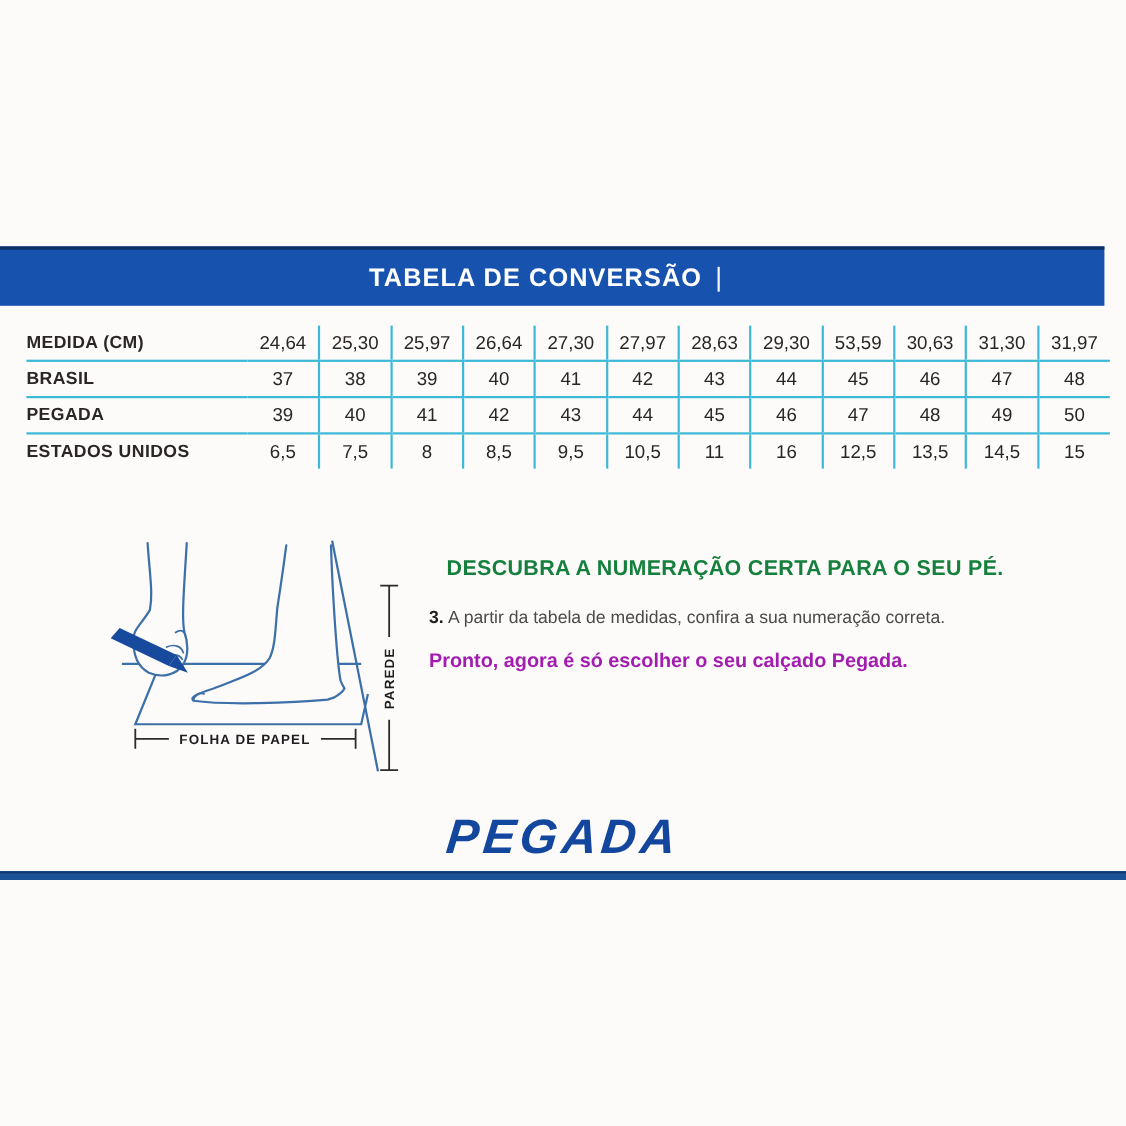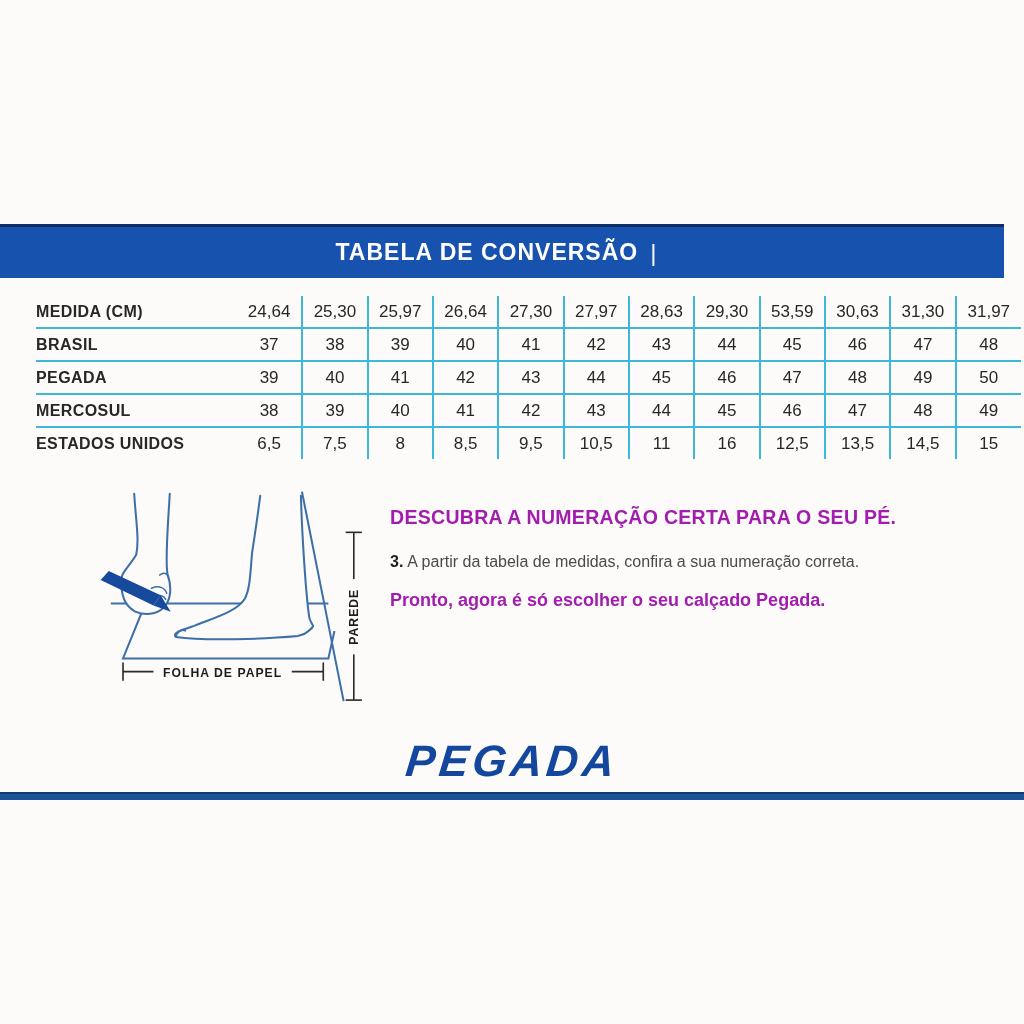--- a/index.html
+++ b/index.html
@@ -21,21 +21,21 @@
     border-top:3px solid #0e2f66;
     box-sizing:border-box;
     display:flex;align-items:center;justify-content:center;
     color:#ffffff;
   }
   .banner .title{font-weight:bold;font-size:23px;letter-spacing:1px;}
   .banner .sep{font-weight:300;font-size:24px;margin:0 12px;opacity:.95;}
   .banner .subtitle{font-weight:400;font-size:22px;letter-spacing:.5px;}
   
   .table-wrap{
-    position:absolute;left:36px;top:296px;width:985px;
+    position:absolute;left:24px;top:296px;width:985px;
   }
   table.conv{
     width:100%;border-collapse:collapse;table-layout:fixed;
   }
   table.conv td{
     height:31px;padding:0;vertical-align:middle;
     color:#2a2627;
   }
   td.label-cell{
     width:20.4%;
@@ -50,22 +50,22 @@
   tr.conv-row:not(:last-child) td{border-bottom:2px solid #3cb9d8;}
   
   .diagram{
     position:absolute;left:62px;top:483px;width:305px;height:240px;
   }
   
   .instructions{
     position:absolute;left:390px;top:506px;width:590px;
   }
   .instructions h2{
-    margin:0 0 24px 0;
-    font-size:19.5px;font-weight:bold;color:#a21caf;letter-spacing:.3px;
+    margin:0 0 24px 16px;
+    font-size:19.5px;font-weight:bold;color:#15803d;letter-spacing:.3px;
   }
   .step{
     font-size:16px;color:#4a4a4a;margin:0 0 15px 0;line-height:17px;
   }
   .step .num{font-weight:bold;color:#1f1f1f;margin-right:4px;}
   .closing{
     font-size:18px;font-weight:bold;color:#a21caf;margin-top:20px;
   }
   
   .logo{
@@ -140,35 +140,20 @@
             <td class="value-cell">43</td>
             <td class="value-cell">44</td>
             <td class="value-cell">45</td>
             <td class="value-cell">46</td>
             <td class="value-cell">47</td>
             <td class="value-cell">48</td>
             <td class="value-cell">49</td>
             <td class="value-cell">50</td>
           </tr>
           <tr class="conv-row">
-            <td class="label-cell">MERCOSUL</td>
-            <td class="value-cell first">38</td>
-            <td class="value-cell">39</td>
-            <td class="value-cell">40</td>
-            <td class="value-cell">41</td>
-            <td class="value-cell">42</td>
-            <td class="value-cell">43</td>
-            <td class="value-cell">44</td>
-            <td class="value-cell">45</td>
-            <td class="value-cell">46</td>
-            <td class="value-cell">47</td>
-            <td class="value-cell">48</td>
-            <td class="value-cell">49</td>
-          </tr>
-          <tr class="conv-row">
             <td class="label-cell">ESTADOS UNIDOS</td>
             <td class="value-cell first">6,5</td>
             <td class="value-cell">7,5</td>
             <td class="value-cell">8</td>
             <td class="value-cell">8,5</td>
             <td class="value-cell">9,5</td>
             <td class="value-cell">10,5</td>
             <td class="value-cell">11</td>
             <td class="value-cell">16</td>
             <td class="value-cell">12,5</td>

